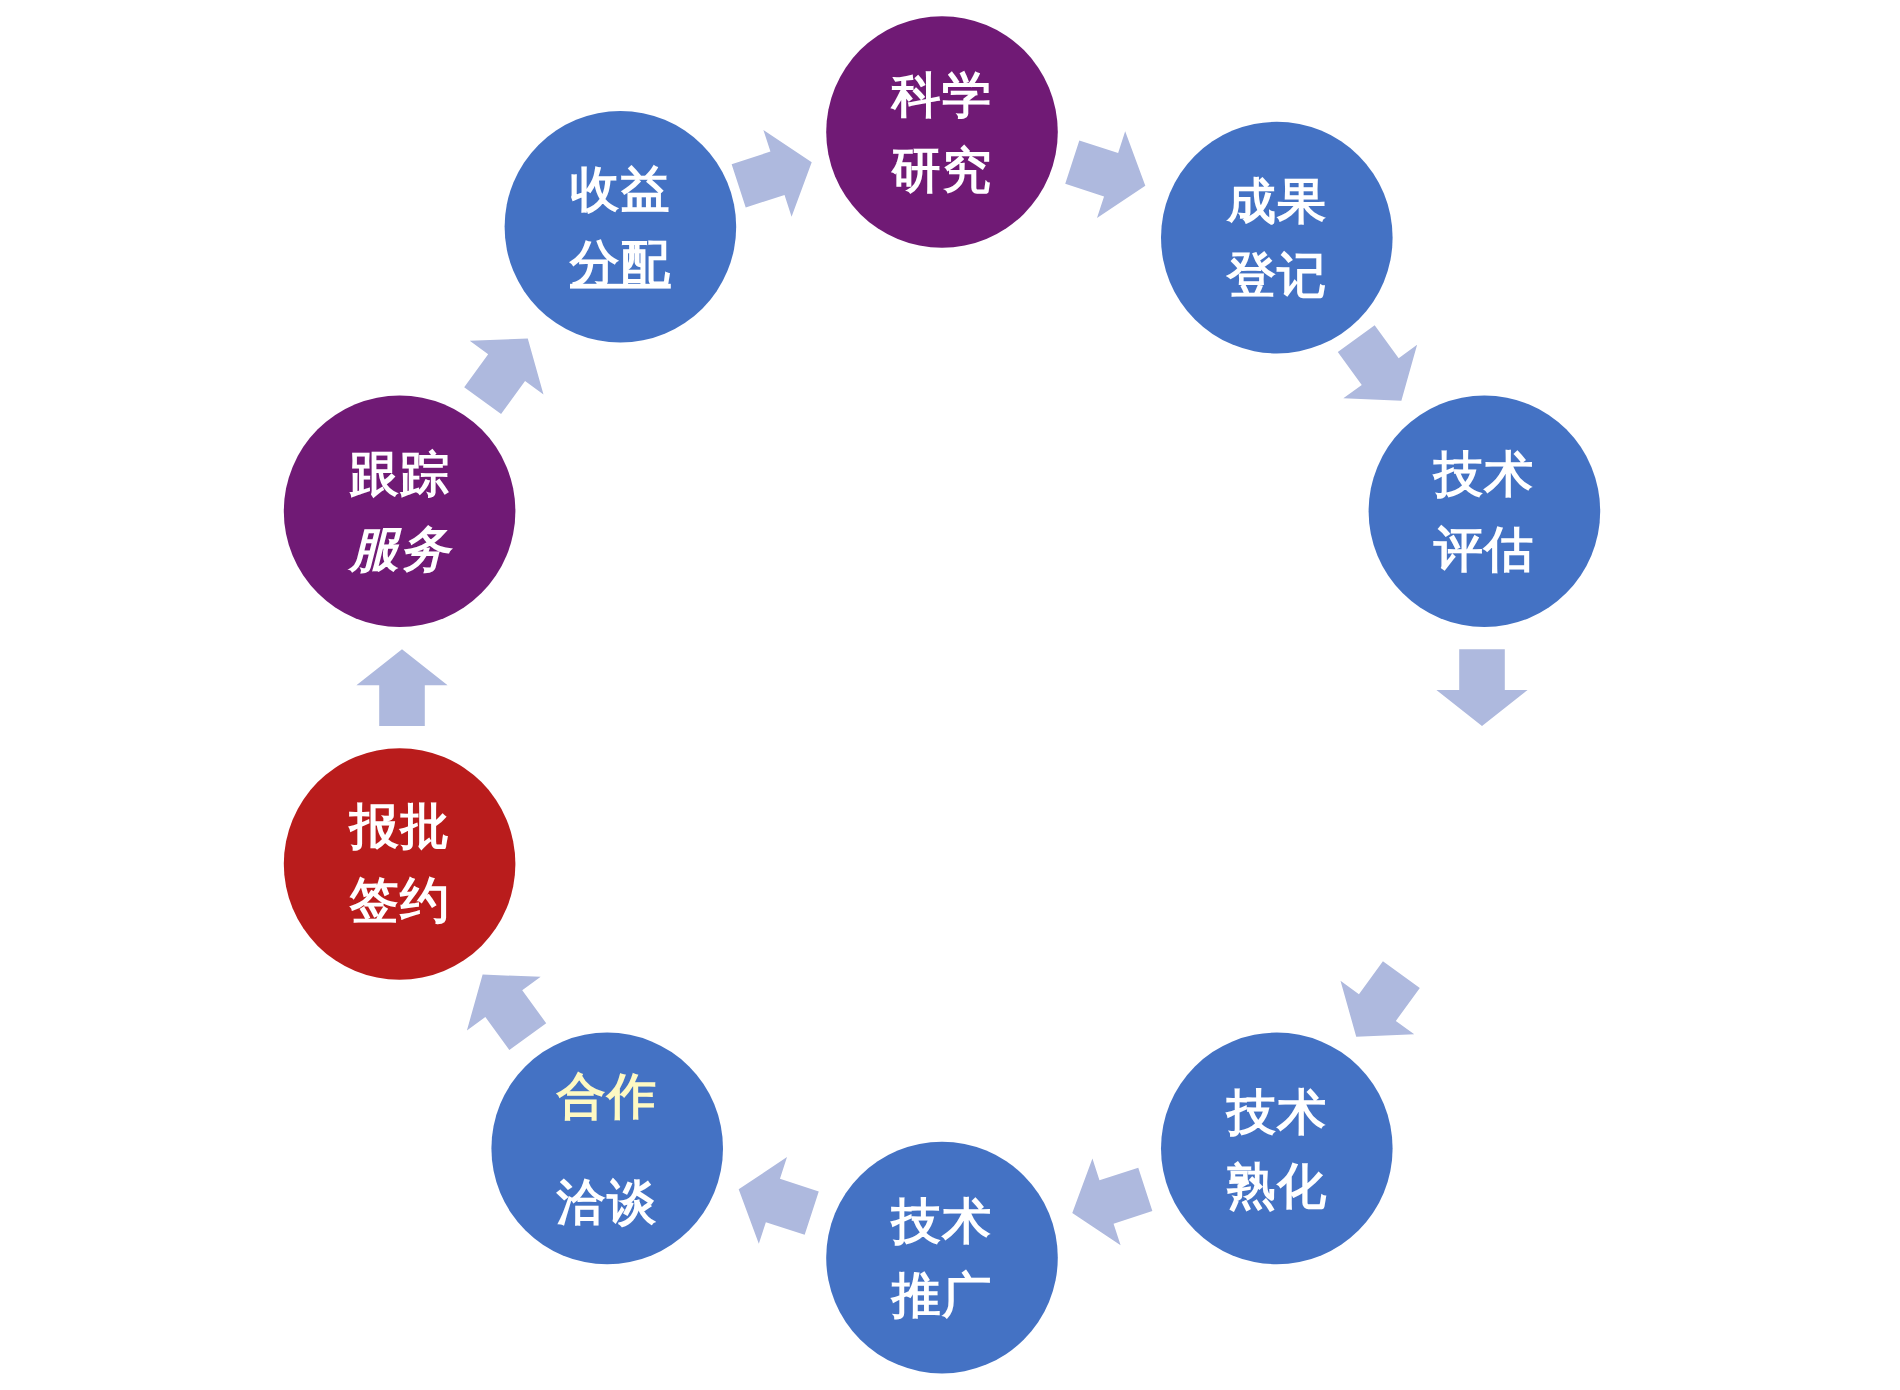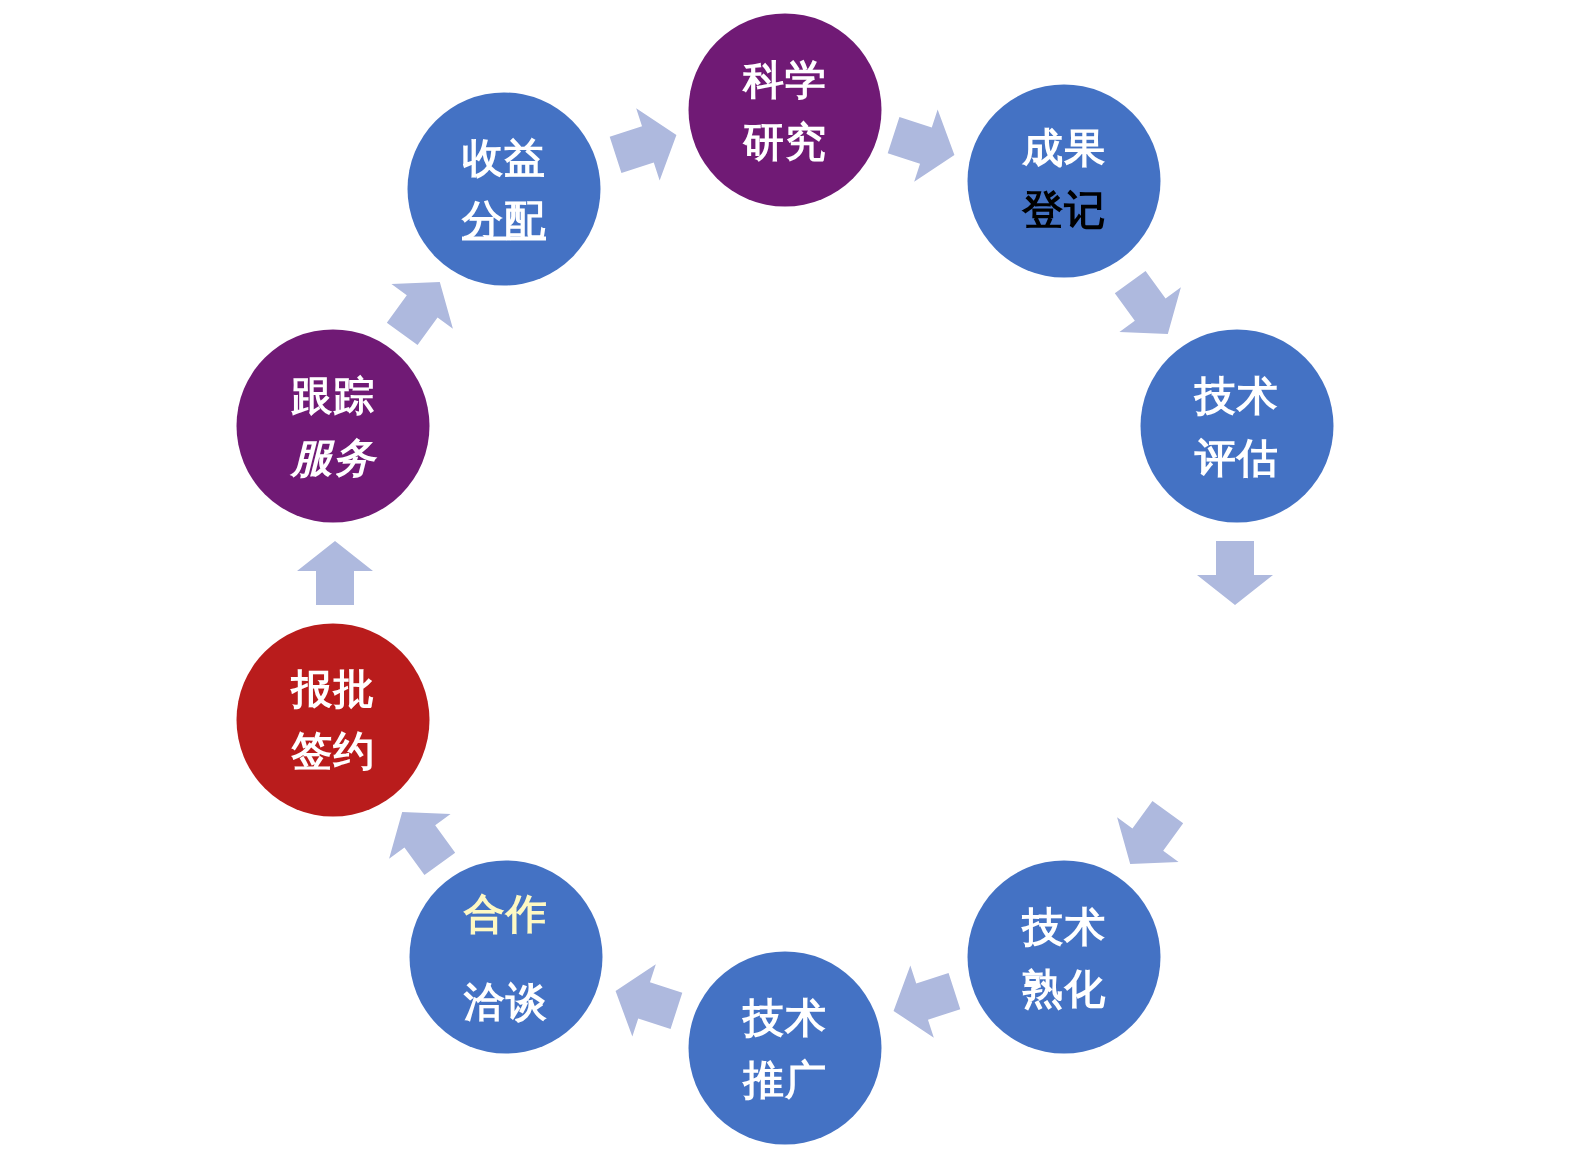--- a/index.html
+++ b/index.html
@@ -44,23 +44,23 @@
   }
 </style>
 </head>
 <body>
 
 <div class="canvas" id="canvas" style="background: rgb(255, 255, 255);">
     <div class="node" style="left: 785px; top: 110px; background: #701a75;">
     <div class="node-line" style="color: rgb(255, 255, 255);">科学</div>
     <div class="node-line" style="color: rgb(255, 255, 255);">研究</div>
   </div>
-    <div class="node" style="left: 1064.2px; top: 181px; background: rgb(68, 114, 196); font-family: Liberation Mono, monospace;">
+    <div class="node" style="left: 1064.2px; top: 198px; background: rgb(68, 114, 196);">
     <div class="node-line" style="color: rgb(255, 255, 255);">成果</div>
-    <div class="node-line" style="color: #000000;">登记</div>
+    <div class="node-line" style="color: #ffffff;">登记</div>
   </div>
     <div class="node" style="left: 1236.75px; top: 426.217px; background: rgb(68, 114, 196);">
     <div class="node-line" style="color: rgb(255, 255, 255);">技术</div>
     <div class="node-line" style="color: rgb(255, 255, 255);">评估</div>
   </div>
     <div class="node" style="left: 1064.2px; top: 957.283px; background: rgb(68, 114, 196);">
     <div class="node-line" style="color: rgb(255, 255, 255);">技术</div>
     <div class="node-line" style="color: rgb(255, 255, 255);">熟化</div>
   </div>
     <div class="node" style="left: 785px; top: 1048px; background: rgb(68, 114, 196);">
@@ -72,21 +72,21 @@
     <div class="node-line" style="color: rgb(255, 255, 255); margin-top: 26px;">洽谈</div>
   </div>
     <div class="node" style="left: 333.248px; top: 719.783px; background: #b91c1c;">
     <div class="node-line" style="color: rgb(255, 255, 255);">报批</div>
     <div class="node-line" style="color: rgb(255, 255, 255);">签约</div>
   </div>
     <div class="node" style="left: 333.248px; top: 426.217px; background: #701a75;">
     <div class="node-line" style="color: rgb(255, 255, 255);">跟踪</div>
     <div class="node-line" style="color: rgb(255, 255, 255); font-style: italic;">服务</div>
   </div>
-    <div class="node" style="left: 504px; top: 188.717px; background: rgb(68, 114, 196); align-items: center;">
+    <div class="node" style="left: 517px; top: 188.717px; background: rgb(68, 114, 196); align-items: center;">
     <div class="node-line" style="color: rgb(255, 255, 255);">收益</div>
     <div class="node-line" style="color: rgb(255, 255, 255); text-decoration: underline;">分配</div>
   </div>
     <svg class="arrow" viewBox="0 0 84 84" xmlns="http://www.w3.org/2000/svg" style="left: 882.058px; top: 103.025px; transform: rotate(18deg);">
     <polygon points="10,23 44,23 44,4 74,42 44,80 44,61 10,61" fill="#AEB9DE"></polygon>
   </svg>
     <svg class="arrow" viewBox="0 0 84 84" xmlns="http://www.w3.org/2000/svg" style="left: 1107.06px; top: 266.497px; transform: rotate(54deg);">
     <polygon points="10,23 44,23 44,4 74,42 44,80 44,61 10,61" fill="#AEB9DE"></polygon>
   </svg>
     <svg class="arrow" viewBox="0 0 84 84" xmlns="http://www.w3.org/2000/svg" style="left: 1193px; top: 531px; transform: rotate(90deg);">

